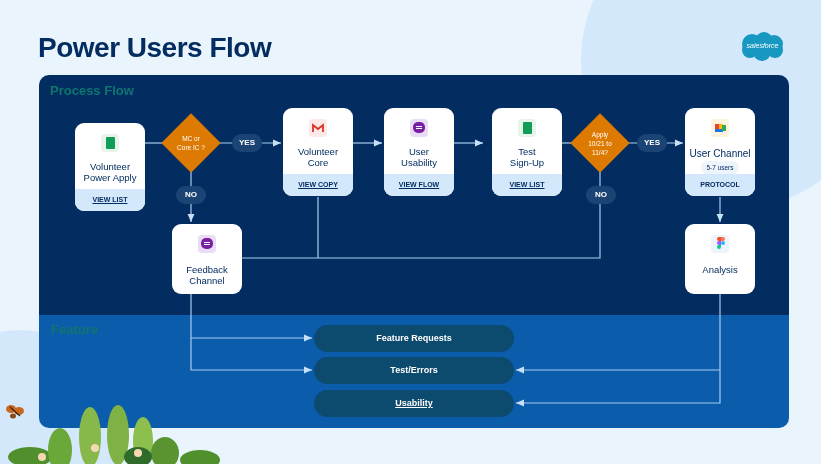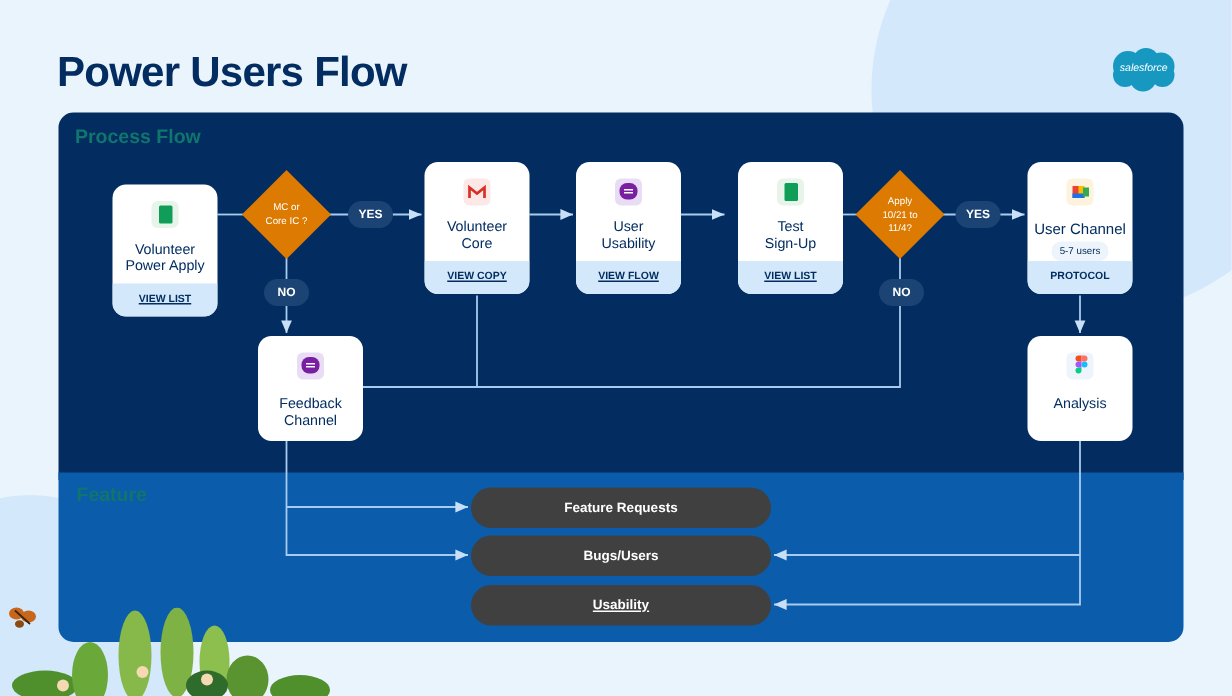--- a/index.html
+++ b/index.html
@@ -17,21 +17,21 @@
   .card .foot { height: 22px; background: #d4e8fb; color: #032d60; font-size: 7px; font-weight: bold; line-height: 22px; text-decoration: underline; }
   .card .foot.plain { text-decoration: none; }
   .card .lbl { position: absolute; left: 0; right: 0; top: 38px; color: #032d60; font-size: 9.5px; line-height: 11px; }
   .card .icon { position: absolute; left: 26px; top: 11px; width: 18px; height: 18px; border-radius: 4px; }
   .card.solo .body { height: 70px; }
   .card.solo .lbl { top: 40px; }
   .badge { display: inline-block; background: #eef4fb; color: #032d60; font-size: 6.5px; padding: 1px 5px; border-radius: 6px; margin-top: 2px; }
   .diamond { position: absolute; width: 42px; height: 42px; background: #dd7a01; transform: rotate(45deg); }
   .diamond-text { position: absolute; width: 60px; text-align: center; color: #fff; font-size: 6.5px; line-height: 9px; }
   .pill { position: absolute; height: 18px; border-radius: 9px; background: #1b4475; color: #fff; font-size: 8px; font-weight: bold; text-align: center; line-height: 18px; }
-  .metric { position: absolute; left: 314px; width: 200px; height: 27px; border-radius: 14px; background: #404040; color: #fff; font-size: 9px; font-weight: bold; text-align: center; line-height: 27px; }
+  .metric { position: absolute; left: 314px; width: 200px; height: 27px; border-radius: 14px; background: #0c4a6e; color: #fff; font-size: 9px; font-weight: bold; text-align: center; line-height: 27px; }
   svg.lines { position: absolute; left: 0; top: 0; }
   .butterfly { position: absolute; left: 5px; top: 403px; }
   .plants { position: absolute; left: 0; top: 405px; }
 </style>
 </head>
 <body>
 
 <div class="bg-circle-top"></div>
 <div class="bg-circle-left"></div>
 
@@ -188,21 +188,21 @@
       <div style="position:absolute;left:10px;top:6px;width:4px;height:4px;background:#1abcfe;border-radius:2px;"></div>
       <div style="position:absolute;left:6px;top:10px;width:4px;height:4px;background:#0acf83;border-radius:2px 0 2px 2px;"></div>
     </div>
     <div class="lbl" style="top:40px;">
         <div>Analysis</div>
       </div>
   </div>
 </div>
 
 <div class="metric" style="top:325px;">Feature Requests</div>
-<div class="metric" style="top:357px;">Bugs/Users</div>
+<div class="metric" style="top:357px;">Test/Errors</div>
 <div class="metric" style="top:390px;text-decoration:underline;">Usability</div>
 
 <svg class="butterfly" width="20" height="18">
   <ellipse cx="6" cy="6" rx="5" ry="4" fill="#c8661b"></ellipse>
   <ellipse cx="14" cy="8" rx="5" ry="4" fill="#c8661b"></ellipse>
   <ellipse cx="8" cy="13" rx="3" ry="2.5" fill="#8a4a12"></ellipse>
   <line x1="5" y1="4" x2="15" y2="13" stroke="#3b2410" stroke-width="1.2"></line>
 </svg>
 <svg class="plants" width="240" height="59">
   <ellipse cx="30" cy="52" rx="22" ry="10" fill="#4f8f2c"></ellipse>

